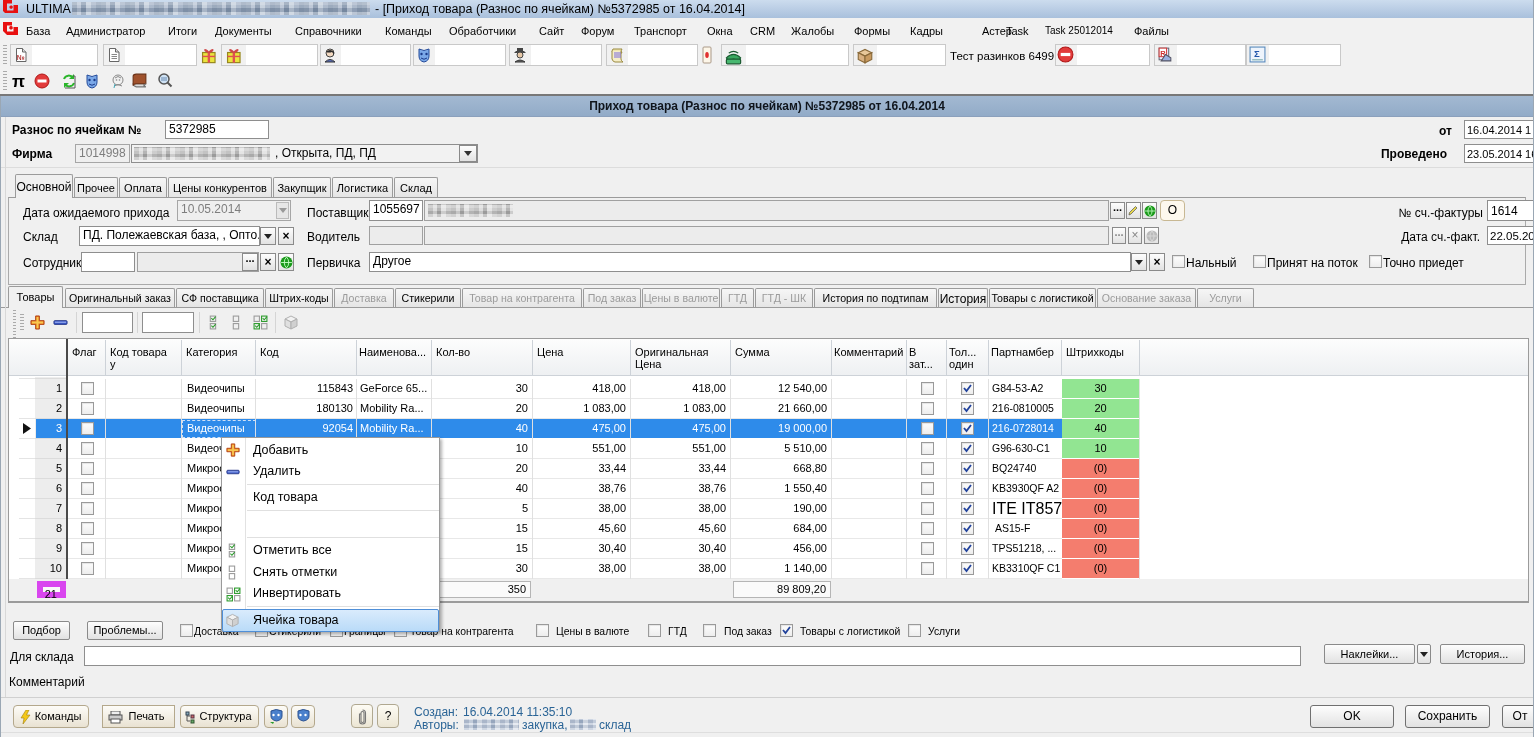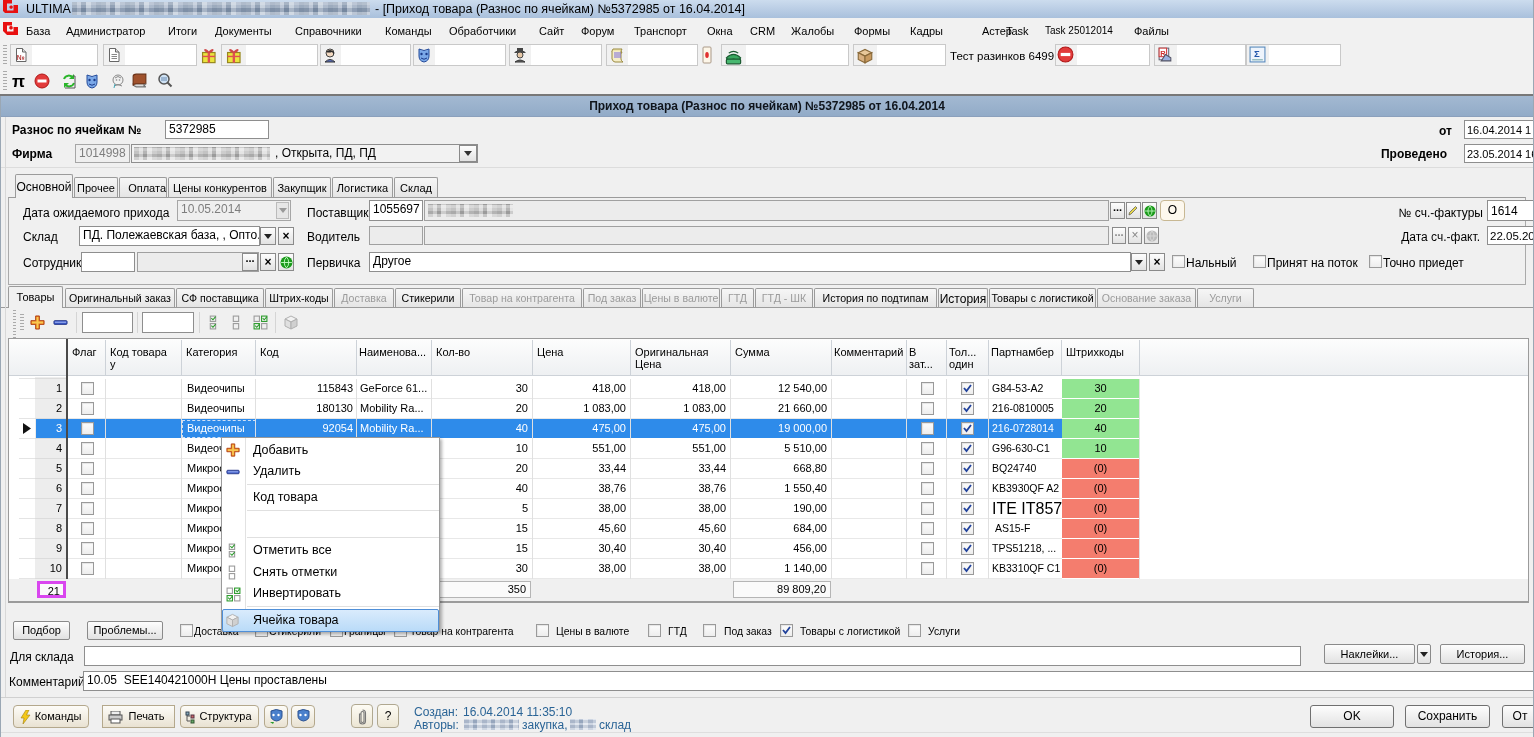--- a/index.html
+++ b/index.html
@@ -219,21 +219,21 @@
       <svg width="8" height="5" viewBox="0 0 8 5" style="margin:5px auto 0">
         <path d="M0 0 h8 l-4 5 z" fill="#333"></path>
       </svg>
     </div>
 <div class="lblb" style="left:1340px;top:147px;width:107px;text-align:right;">Проведено</div>
 <div class="inp" style="left:1464px;top:144px;width:70px;height:19px;font-size:11px;padding:2px 1px 1px 2px;">23.05.2014 16</div>
 <div class="abs" style="left:0;top:167px;width:1534px;height:1px;background:#dcdcdc;"></div>
 <div class="abs" style="left:8px;top:174px;width:1518px;height:24px;">
 <div class="tab on" style="left:7px;width:58px;">Основной</div>
 <div class="tab" style="left:66px;width:44px;">Прочее</div>
-<div class="tab" style="left:111px;width:48px;text-align:right;">Оплата</div>
+<div class="tab" style="left:111px;width:48px;">Оплата</div>
 <div class="tab" style="left:160px;width:104px;">Цены конкурентов</div>
 <div class="tab" style="left:265px;width:58px;">Закупщик</div>
 <div class="tab" style="left:324px;width:61px;">Логистика</div>
 <div class="tab" style="left:386px;width:44px;">Склад</div>
 </div>
 <div class="abs" style="left:8px;top:197px;width:1518px;height:88px;border:1px solid #aaa;border-top:1px solid #9b9b9b;background:#f0f0f0;"></div>
 <div class="abs" style="left:16px;top:198px;width:57px;height:2px;background:#f0f0f0;"></div>
 <div class="lbl" style="left:23px;top:206px;">Дата ожидаемого прихода</div>
 <div class="inp dis" style="left:177px;top:200px;width:114px;height:21px;">10.05.2014</div>
 <div class="abs" style="left:276px;top:202px;width:13px;height:17px;background:#e6e6e6;border:1px solid #bbb;">
@@ -426,21 +426,21 @@
 <div class="abs" style="left:19px;top:538px;width:16px;height:1px;background:#e4e4e4;"></div>
 <div class="abs" style="left:35px;top:538px;width:31px;height:1px;background:#dcdcdc;"></div>
 <div class="abs" style="left:19px;top:558px;width:16px;height:1px;background:#e4e4e4;"></div>
 <div class="abs" style="left:35px;top:558px;width:31px;height:1px;background:#dcdcdc;"></div>
 <div class="abs" style="left:19px;top:578px;width:16px;height:1px;background:#e4e4e4;"></div>
 <div class="abs" style="left:35px;top:578px;width:31px;height:1px;background:#dcdcdc;"></div>
 <div class="gc r" style="left:35px;top:379px;width:27px;color:#000;">1</div>
 <div class="cb" style="left:81px;top:382px;"></div>
 <div class="gc" style="left:187px;top:379px;width:68px;color:#000;">Видеочипы</div>
 <div class="gc r" style="left:256px;top:379px;width:97px;color:#000;">115843</div>
-<div class="gc" style="left:360px;top:379px;width:71px;color:#000;">GeForce 61...</div>
+<div class="gc" style="left:360px;top:379px;width:71px;color:#000;">GeForce 65...</div>
 <div class="gc r" style="left:432px;top:379px;width:96px;color:#000;">30</div>
 <div class="gc r" style="left:533px;top:379px;width:93px;color:#000;">418,00</div>
 <div class="gc r" style="left:631px;top:379px;width:95px;color:#000;">418,00</div>
 <div class="gc r" style="left:731px;top:379px;width:96px;color:#000;">12 540,00</div>
 <div class="cb" style="left:921px;top:382px;"></div>
 <div class="cb" style="left:961px;top:382px;">
       <svg width="11" height="11" viewBox="0 0 11 11">
         <path d="M2 5 l2.5 3 L9 2" fill="none" stroke="#21429b" stroke-width="1.8"></path>
       </svg>
     </div>
@@ -634,21 +634,21 @@
 <div class="abs" style="left:906px;top:379px;width:1px;height:200px;background:#e0e0e0;"></div>
 <div class="abs" style="left:946px;top:379px;width:1px;height:200px;background:#e0e0e0;"></div>
 <div class="abs" style="left:988px;top:379px;width:1px;height:200px;background:#e0e0e0;"></div>
 <div class="abs" style="left:1139px;top:379px;width:1px;height:200px;background:#e0e0e0;"></div>
 <div class="abs" style="left:66px;top:339px;width:2px;height:240px;background:#4a4a4a;"></div>
 <div class="abs" style="left:182px;top:420px;width:74px;height:18px;outline:1px dashed #cfe0f5;outline-offset:-1px;z-index:3;"></div>
 <svg class="abs" style="left:22px;top:423px" width="9" height="11" viewBox="0 0 9 11">
       <path d="M1 0 l8 5.5 L1 11 z" fill="#111"></path>
     </svg>
 <div class="abs" style="left:9px;top:579px;width:1519px;height:23px;background:#f0f0f0;"></div>
-<div class="abs" style="left:37px;top:581px;width:29px;height:17px;background:#fafafa;border:3px solid #d946ef;font-size:11px;text-align:right;line-height:15px;padding-right:3px;">21</div>
+<div class="abs" style="left:37px;top:581px;width:29px;height:17px;background:#fafafa;border:6px solid #d946ef;font-size:11px;text-align:right;line-height:15px;padding-right:3px;">21</div>
 <div class="abs" style="left:433px;top:581px;width:98px;height:17px;background:#fafafa;border:1px solid #b5b5b5;font-size:11px;text-align:right;line-height:15px;padding-right:4px;">350</div>
 <div class="abs" style="left:733px;top:581px;width:98px;height:17px;background:#fafafa;border:1px solid #b5b5b5;font-size:11px;text-align:right;line-height:15px;padding-right:4px;">89 809,20</div>
 <div class="abs" style="left:8px;top:601px;width:1521px;height:2px;background:#9b9b9b;"></div>
 <div class="btn3" style="left:13px;top:621px;width:57px;height:19px;line-height:17px;border-radius:2px;">Подбор</div>
 <div class="btn3" style="left:87px;top:621px;width:76px;height:19px;line-height:17px;border-radius:2px;">Проблемы...</div>
 <div class="cb" style="left:180px;top:624px;"></div>
 <div class="cbl" style="left:194px;top:626px;font-size:10.4px;">Доставка</div>
 <div class="cb" style="left:255px;top:624px;"></div>
 <div class="cbl" style="left:269px;top:626px;font-size:10.4px;">Стикерили</div>
 <div class="cb" style="left:330px;top:624px;"></div>
@@ -672,21 +672,20 @@
 <div class="lbl" style="left:10px;top:650px;">Для склада</div>
 <div class="inp" style="left:84px;top:646px;width:1217px;height:20px;"></div>
 <div class="btn3" style="left:1324px;top:644px;width:91px;height:20px;line-height:18px;border-radius:2px;">Наклейки...</div>
 <div class="btn3" style="left:1417px;top:644px;width:14px;height:20px;border-radius:2px;">
       <svg width="8" height="5" viewBox="0 0 8 5" style="margin:7px auto 0">
         <path d="M0 0 h8 l-4 5 z" fill="#222"></path>
       </svg>
     </div>
 <div class="btn3" style="left:1440px;top:644px;width:85px;height:20px;line-height:18px;border-radius:2px;">История...</div>
 <div class="lbl" style="left:9px;top:675px;">Комментарий</div>
-<div class="inp" style="left:83px;top:671px;width:1451px;height:20px;">10.05&nbsp;&nbsp;SEE140421000Н Цены проставлены</div>
 <div class="abs" style="left:0;top:697px;width:1534px;height:1px;background:#d0d0d0;"></div>
 <div class="abs" style="left:0;top:698px;width:1534px;height:33px;background:#f0f0f0;"></div>
 <div class="btn3" style="left:13px;top:705px;width:76px;height:23px;background:linear-gradient(#fdfcf8,#e9e2d2);border:1px solid #b4a88c;border-radius:4px;"><svg width="11" height="14" viewBox="0 0 11 14" style="position:absolute;left:6px;top:4px">
         <path d="M6 0 L1 8 h3 L3 14 L10 5 h-3.5 L9 0 z" fill="#f4c818" stroke="#a08010" stroke-width=".6"></path>
       </svg><span style="margin-left:14px;line-height:21px;">Команды</span></div>
 <div class="btn3" style="left:102px;top:705px;width:73px;height:23px;background:linear-gradient(#fdfcf8,#e9e2d2);border:1px solid #b4a88c;border-radius:0;"><svg width="15" height="13" viewBox="0 0 15 13" style="position:absolute;left:5px;top:5px">
         <rect x="3" y="0" width="9" height="4" fill="#eee" stroke="#555"></rect>
         <rect x="1" y="4" width="13" height="5" fill="#ccc" stroke="#555"></rect>
         <rect x="3" y="8" width="9" height="4" fill="#fff" stroke="#555"></rect>
       </svg><span style="margin-left:16px;line-height:21px;">Печать</span></div>

